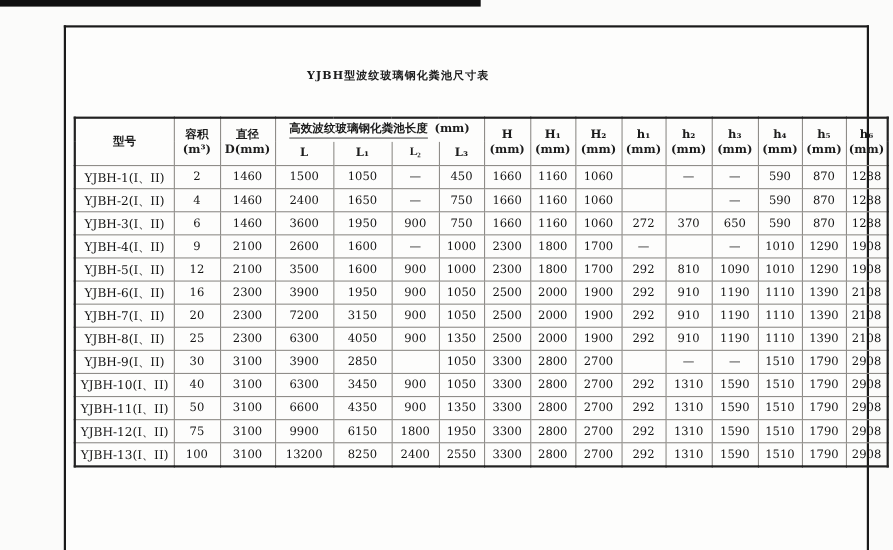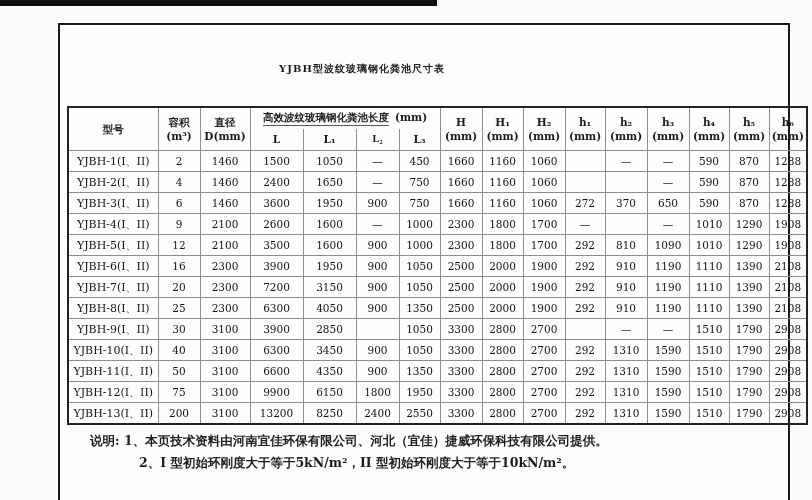--- a/index.html
+++ b/index.html
@@ -348,40 +348,33 @@
           <td>2700</td>
           <td>292</td>
           <td>1310</td>
           <td>1590</td>
           <td>1510</td>
           <td>1790</td>
           <td>2908</td>
         </tr>
         <tr>
           <td class="model">YJBH-13(I、II)</td>
-          <td>200</td>
+          <td>100</td>
           <td>3100</td>
           <td>13200</td>
           <td>8250</td>
           <td>2400</td>
           <td>2550</td>
           <td>3300</td>
           <td>2800</td>
           <td>2700</td>
           <td>292</td>
           <td>1310</td>
           <td>1590</td>
           <td>1510</td>
           <td>1790</td>
           <td>2908</td>
         </tr>
       </tbody>
   </table>
 
-  <div class="notes" style="position:absolute;left:30px;top:405px;">
-    <div class="note-line1">
-      <span>说明:</span>
-      <span>1、本页技术资料由河南宜佳环保有限公司、河北（宜佳）捷威环保科技有限公司提供。</span>
-    </div>
-    <div class="note-line2">2、I 型初始环刚度大于等于5kN/m²，II 型初始环刚度大于等于10kN/m²。</div>
-  </div>
 
 </div>
 
 </body></html>

